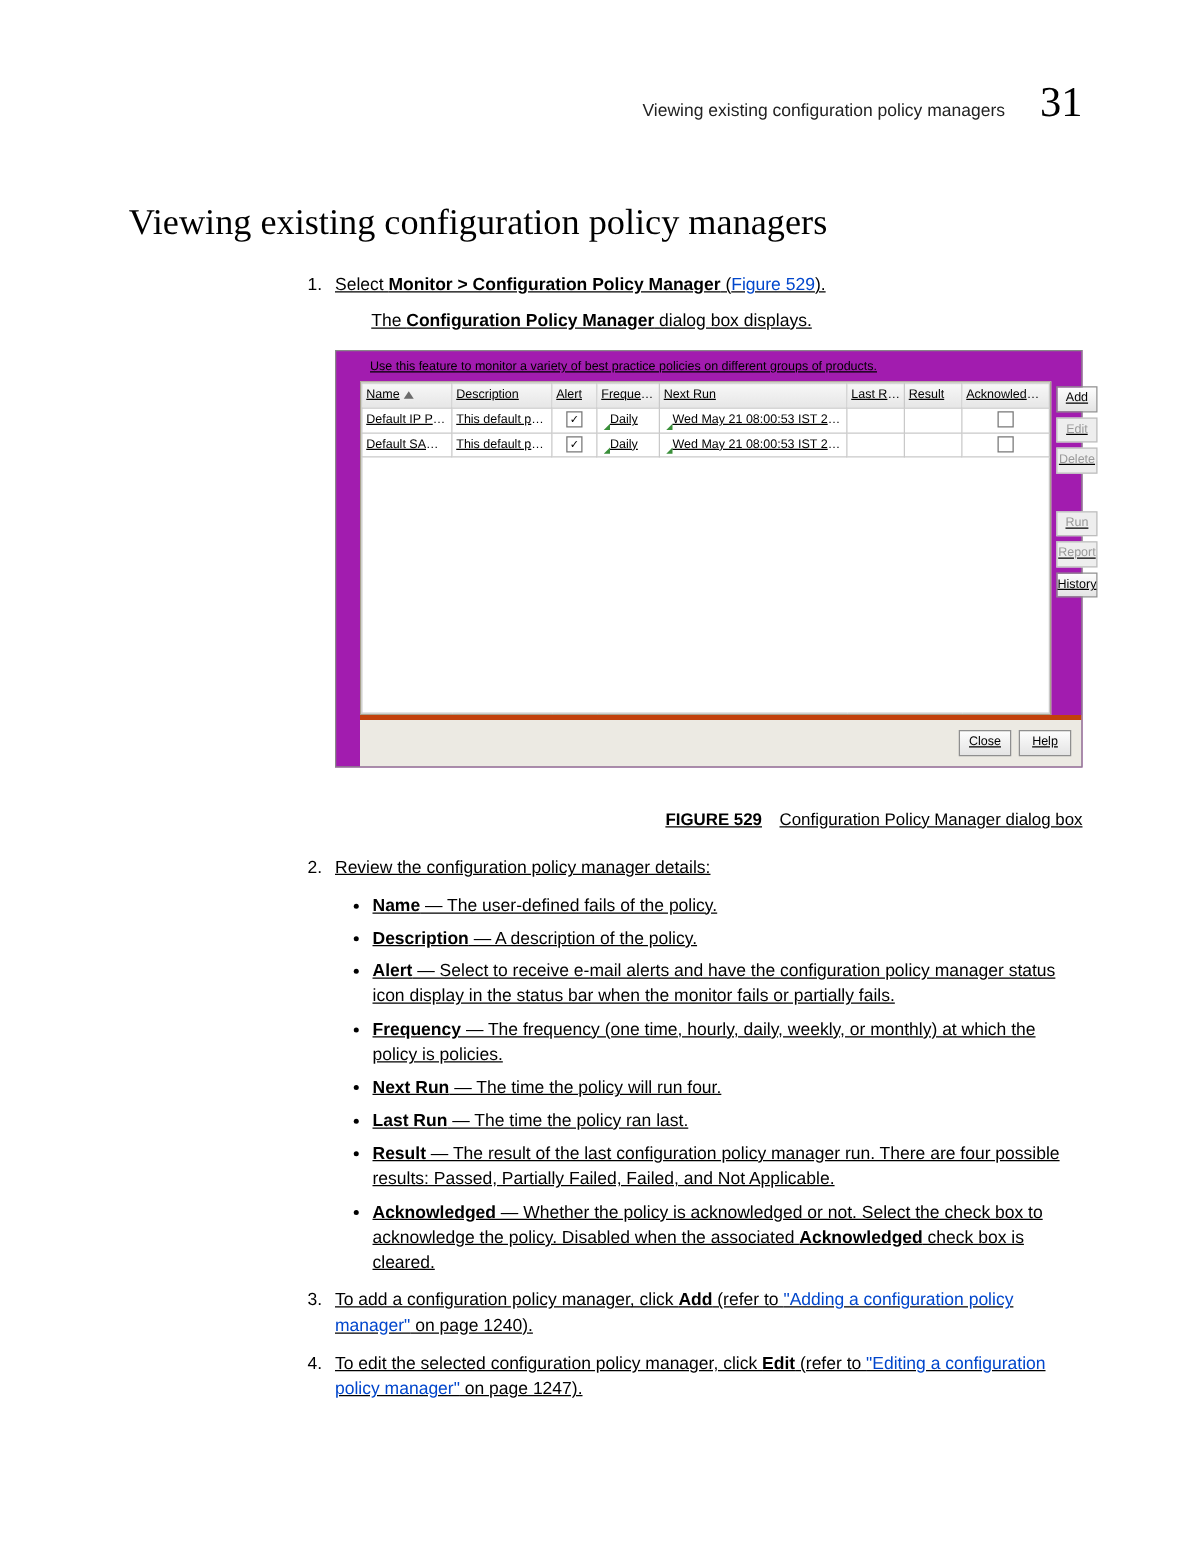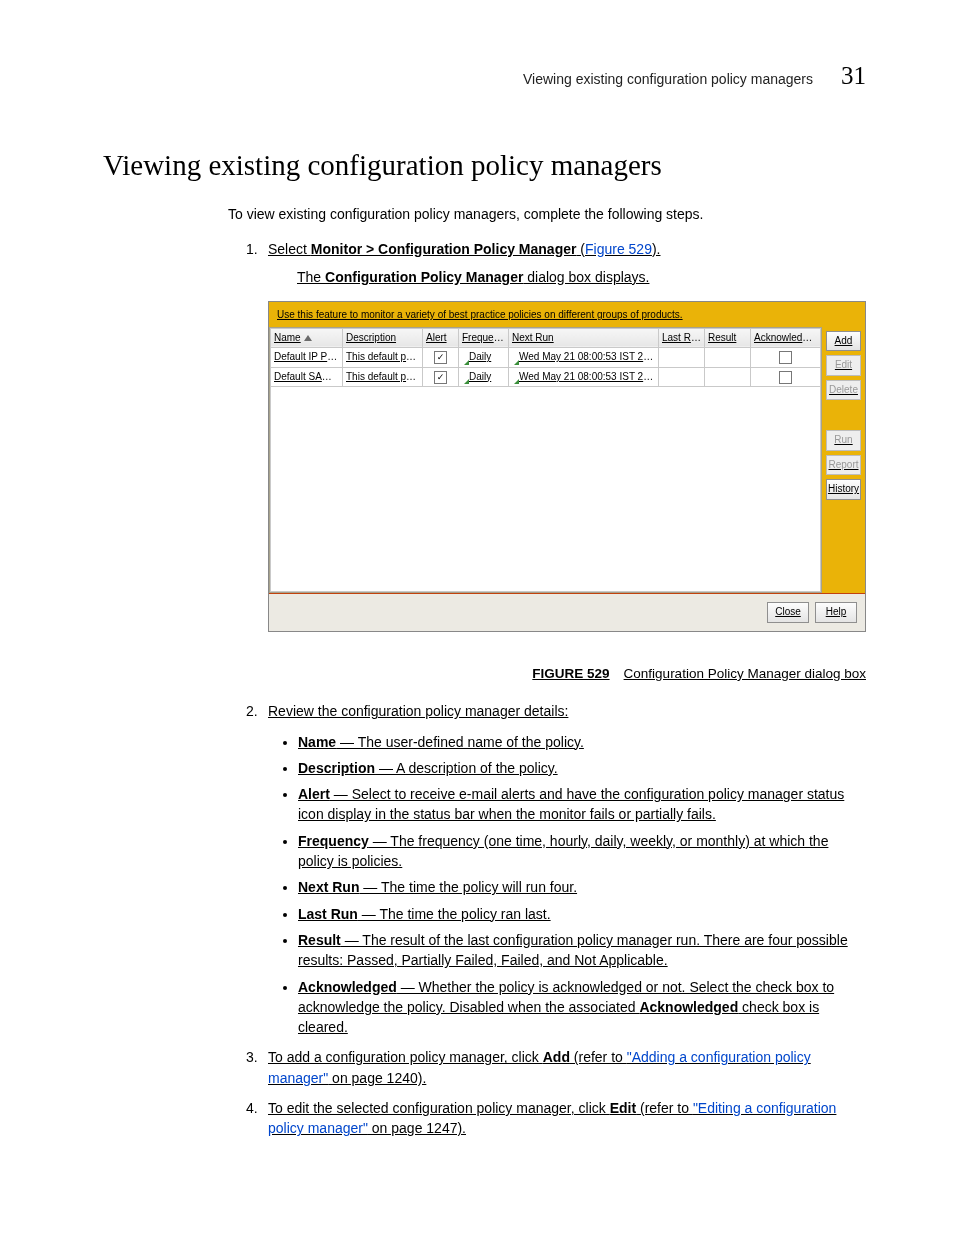--- a/index.html
+++ b/index.html
@@ -1,68 +1,67 @@
 <!DOCTYPE html>
 <html><head>
 <meta charset="utf-8">
 <style>
   html,body{margin:0;padding:0;background:#fff;color:#000;}
   body{font-family:Arial,Helvetica,sans-serif;font-size:14px;line-height:1.45;width:954px;}
   .page{padding:58px 88px 100px 103px;}
   .runhead{display:flex;justify-content:flex-end;align-items:baseline;gap:28px;margin-bottom:50px;}
   .runhead .rh-text{font-size:14px;color:#222;}
-  .runhead .rh-num{font-family:"Times New Roman",Times,serif;font-size:25px;font-weight:400;}
+  .runhead .rh-num{font-family:"Times New Roman",Times,serif;font-size:34px;font-weight:400;}
   h1{font-family:"Times New Roman",Times,serif;font-size:29px;font-weight:400;margin:0 0 18px 0;}
   .body-indent{margin-left:125px;}
   ol.main{padding-left:18px;margin:14px 0 0 0;counter-reset:li;}
   ol.main>li{list-style:none;position:relative;padding-left:22px;margin-bottom:10px;text-decoration:underline;}
   ol.main>li::before{counter-increment:li;content:counter(li)".";position:absolute;left:0;}
   .subp{margin-top:8px;margin-left:29px;}
   .b{font-weight:bold;}
   .link{color:#0046cc;}
   .figcap{margin:32px 0 18px 22px;font-size:13.5px;text-align:right;}
   .figcap .b{margin-right:14px;}
   ul.bul{margin:10px 0 0 0;padding-left:30px;}
   ul.bul>li{list-style:disc;margin:6px 0;}
   .intro{margin:0 0 12px 0;}
 
   
-  .dlg{margin:14px 0 0 0;border:1px solid #888;background:#eab308;font-family:"Segoe UI",Tahoma,Arial,sans-serif;font-size:10px;color:#000;}
+  .dlg{margin:14px 0 0 0;border:1px solid #888;background:#a21caf;font-family:"Segoe UI",Tahoma,Arial,sans-serif;font-size:10px;color:#000;padding-left:19px;}
   .dlg-top{padding:6px 8px 4px 8px;}
   .tab-strip{margin:2px 0 0 6px;}
   .tab{display:inline-block;border:1px solid #a7a28c;border-bottom:none;background:#f6f3e9;padding:3px 12px 4px 12px;position:relative;top:1px;}
   .tbl-row{display:flex;align-items:flex-start;}
   .tbl-wrap{flex:1;background:#fff;border:1px solid #a7a28c;}
   .sidebtns{width:46px;display:flex;flex-direction:column;gap:4px;padding:4px;}
   .sbtn{border:1px solid #8f8f8f;background:linear-gradient(#fdfdfd,#e4e4e4);padding:2px 0;text-align:center;font-size:10px;cursor:default;}
   .sbtn.dis{color:#999;border-color:#bdbdbd;background:#eee;}
   table.dt{border-collapse:collapse;width:100%;table-layout:fixed;}
   table.dt th,table.dt td{border:1px solid #c9c9c9;padding:2px 3px;font-size:10px;font-weight:normal;text-align:left;white-space:nowrap;overflow:hidden;text-overflow:ellipsis;}
   table.dt th{background:linear-gradient(#f7f7f7,#e6e6e6);}
   .ck{display:inline-block;width:11px;height:11px;border:1px solid #777;background:#fff;vertical-align:middle;text-align:center;font-size:9px;line-height:10px;}
   .corner{display:inline-block;width:0;height:0;border-left:5px solid transparent;border-bottom:5px solid #3a8f3a;margin-left:2px;vertical-align:bottom;}
-  .dlg-bottom{display:flex;justify-content:flex-end;gap:6px;padding:8px;border-top:1px solid #c2410c;background:#eceae3;}
+  .dlg-bottom{display:flex;justify-content:flex-end;gap:6px;padding:8px;border-top:4px solid #c2410c;background:#eceae3;}
   .tblspace{height:200px;background:#fff;}
   .sorticon{display:inline-block;width:0;height:0;border-left:4px solid transparent;border-right:4px solid transparent;border-bottom:6px solid #6b6b6b;margin-left:3px;vertical-align:middle;}
 </style>
 </head>
 <body>
 
 <div class="page">
 
   <div class="runhead">
     <span class="rh-text">Viewing existing configuration policy managers</span>
     <span class="rh-num">31</span>
   </div>
 
   <h1>Viewing existing configuration policy managers</h1>
 
   <div class="body-indent">
 
-    <p class="intro">To view existing configuration policy managers, complete the following steps.</p>
 
     <ol class="main">
       <li>
         <span>Select </span><span class="b">Monitor &gt; Configuration Policy Manager</span><span> (</span><span class="link">Figure 529</span><span>).</span>
         <div class="subp">
           <span>The </span><span class="b">Configuration Policy Manager</span><span> dialog box displays.</span>
         </div>
 
         
         <div class="dlg">
@@ -138,21 +137,21 @@
         </div>
 
         <div class="figcap">
           <span class="b">FIGURE 529</span><span>Configuration Policy Manager dialog box</span>
         </div>
       </li>
 
       <li>
         <span>Review the configuration policy manager details:</span>
         <ul class="bul">
-          <li><span class="b">Name</span><span> — The user-defined name of the policy.</span></li>
+          <li><span class="b">Name</span><span> — The user-defined fails of the policy.</span></li>
           <li><span class="b">Description</span><span> — A description of the policy.</span></li>
           <li><span class="b">Alert</span><span> — Select to receive e-mail alerts and have the configuration policy manager status icon display in the status bar when the monitor fails or partially fails.</span></li>
           <li><span class="b">Frequency</span><span> — The frequency (one time, hourly, daily, weekly, or monthly) at which the policy is policies.</span></li>
           <li><span class="b">Next Run</span><span> — The time the policy will run four.</span></li>
           <li><span class="b">Last Run</span><span> — The time the policy ran last.</span></li>
           <li><span class="b">Result</span><span> — The result of the last configuration policy manager run. There are four possible results: Passed, Partially Failed, Failed, and Not Applicable.</span></li>
           <li><span class="b">Acknowledged</span><span> — Whether the policy is acknowledged or not. Select the check box to acknowledge the policy. Disabled when the associated </span><span class="b">Acknowledged</span><span> check box is cleared.</span></li>
         </ul>
       </li>
 

